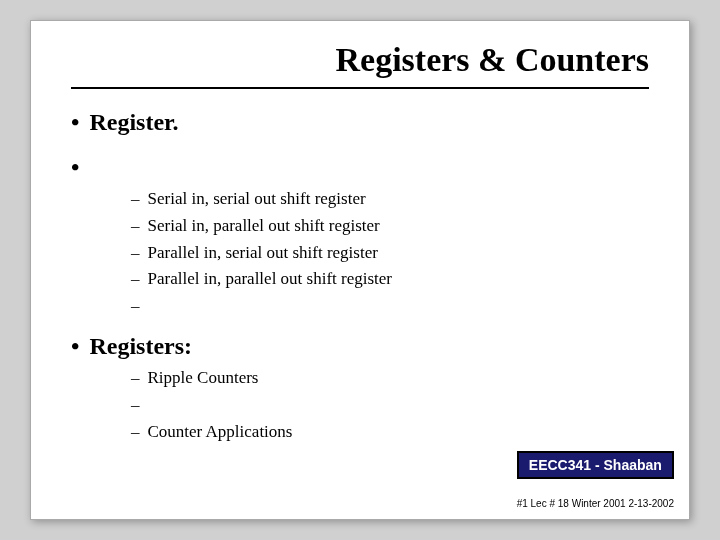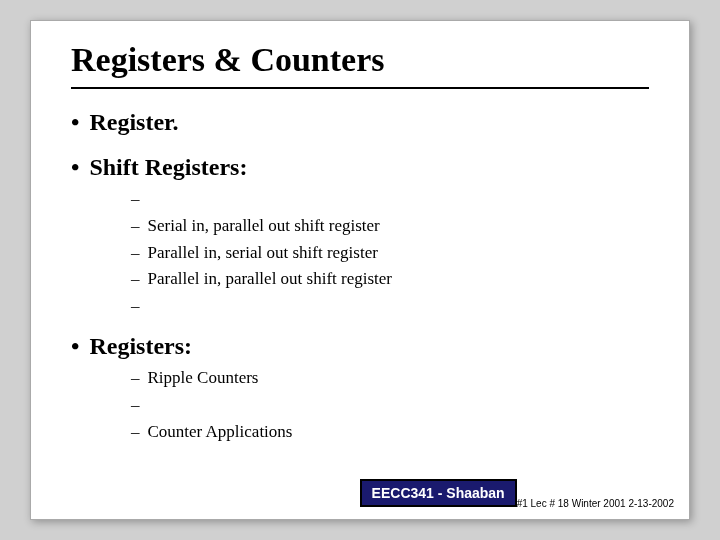--- a/index.html
+++ b/index.html
@@ -26,21 +26,21 @@
       box-shadow: 2px 2px 8px rgba(0,0,0,0.3);
       padding: 20px 40px 15px 40px;
       display: flex;
       flex-direction: column;
       position: relative;
     }
 
     .slide-title {
       font-size: 34px;
       font-weight: bold;
-      text-align: left;
+      text-align: right;
       margin-bottom: 20px;
       color: #000;
       border-bottom: 2px solid #000;
       padding-bottom: 8px;
     }
 
     .bullet-section {
       margin-bottom: 12px;
     }
 
@@ -76,22 +76,22 @@
       margin-right: 8px;
       font-size: 17px;
       flex-shrink: 0;
     }
 
     .footer-area {
       position: absolute;
       bottom: 10px;
       right: 15px;
       display: flex;
-      flex-direction: row;
-      align-items: flex-start;
+      flex-direction: column;
+      align-items: center;
     }
 
     .footer-badge {
       background: #1a1a6e;
       color: #ffffff;
       font-size: 14px;
       font-weight: bold;
       font-family: Arial, sans-serif;
       padding: 4px 10px;
       border: 2px solid #000;
@@ -115,25 +115,25 @@
   <div class="bullet-section">
     <div class="main-bullet">
       <span class="bullet-dot">•</span>
       <span>Register.</span>
     </div>
   </div>
 
   <div class="bullet-section">
     <div class="main-bullet">
       <span class="bullet-dot">•</span>
-      <span>Shift Registers:</span>
     </div>
     <div class="sub-bullets">
       <div class="sub-bullet">
         <span class="dash">–</span>
+        <span>Serial in, serial out shift register</span>
       </div>
       <div class="sub-bullet">
         <span class="dash">–</span>
         <span>Serial in, parallel out shift register</span>
       </div>
       <div class="sub-bullet">
         <span class="dash">–</span>
         <span>Parallel in, serial out shift register</span>
       </div>
       <div class="sub-bullet">

